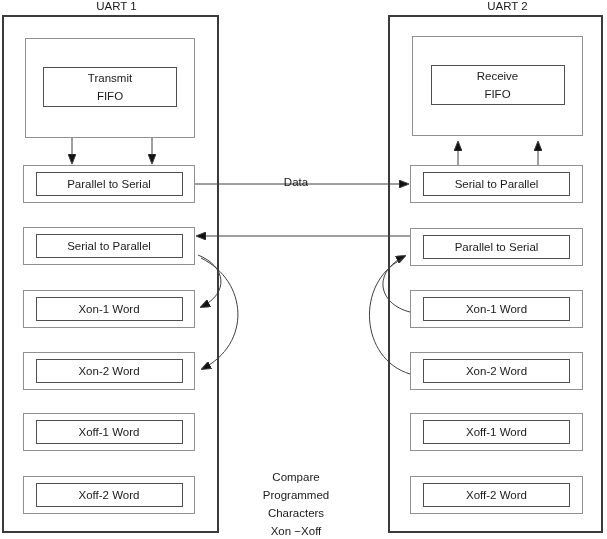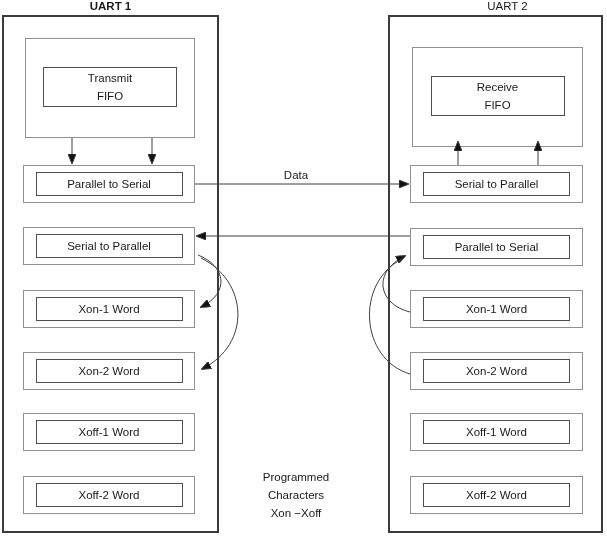--- a/index.html
+++ b/index.html
@@ -13,40 +13,40 @@
   *{margin:0;padding:0;box-sizing:border-box;}
   body{background:#fff;font-family:"Liberation Sans",sans-serif;color:var(--text-color);}
   #canvas{position:relative;width:607px;height:539px;background:var(--bg);overflow:hidden;}
 
   .panel{position:absolute;border:2px solid var(--outer-border);background:#fff;}
   #uart1-panel{left:2px;top:15px;width:217px;height:518px;}
   #uart2-panel{left:388px;top:15px;width:215px;height:518px;}
 
   .panel-title{position:absolute;top:0;height:14px;font-size:11.5px;line-height:13px;
     text-align:center;color:var(--text-color);}
-  #uart1-title{left:2px;width:217px;font-weight:bold;}
+  #uart1-title{left:8px;width:217px;}
   #uart2-title{left:400px;width:215px;}
 
   .container-box{position:absolute;border:1px solid var(--container-border);background:#fff;}
   .fifo-container{height:100px;}
   #u1-fifo{left:25px;top:38px;width:170px;}
-  #u2-fifo{left:412px;top:47px;width:171px;}
+  #u2-fifo{left:412px;top:36px;width:171px;}
 
   .fifo-inner{width:134px;height:40px;margin:28px auto 0;border:1px solid var(--inner-border);
     display:flex;flex-direction:column;align-items:center;justify-content:center;
     font-size:11.5px;line-height:18px;text-align:center;}
 
   .row{height:38px;display:flex;align-items:center;justify-content:center;}
   .u1row{left:23px;width:172px;}
   .u2row{left:410px;width:173px;}
   .row-inner{width:147px;height:24px;border:1px solid var(--inner-border);
     font-size:11.5px;line-height:22px;text-align:center;background:#fff;}
 
   .wire-label{position:absolute;font-size:11.5px;line-height:13px;text-align:center;
-    color:var(--text-color);background:transparent;}
+    color:var(--text-color);background:transparent;margin-top:7px;}
   #data-label{left:246px;top:169px;width:100px;}
   #flow-label{left:226px;top:221px;width:140px;}
 
   #compare-note{position:absolute;left:236px;top:468px;width:120px;text-align:center;
     font-size:11.5px;line-height:18px;color:var(--text-color);}
 
   #wires{position:absolute;left:0;top:0;width:607px;height:539px;pointer-events:none;}
   #wires path{stroke:var(--line-color);stroke-width:1;fill:none;}
   #wires .arrowhead{fill:#111;}
 </style>
@@ -134,18 +134,19 @@
     <path d="M198,255 C226,266 230,293 201,307" marker-end="url(#arr)"></path>
     <path d="M201,258 C248,281 252,344 202,369" marker-end="url(#arr)"></path>
 
     <path d="M410,312 C378,304 372,272 405,256" marker-end="url(#arr)"></path>
     <path d="M410,374 C360,359 355,283 402,259"></path>
   </svg>
 
   <div class="wire-label" id="data-label">Data</div>
 
   <div id="compare-note">
+    <div>Compare</div>
     <div>Programmed</div>
     <div>Characters</div>
     <div>Xon −Xoff</div>
   </div>
 
 </div>
 
 </body></html>

